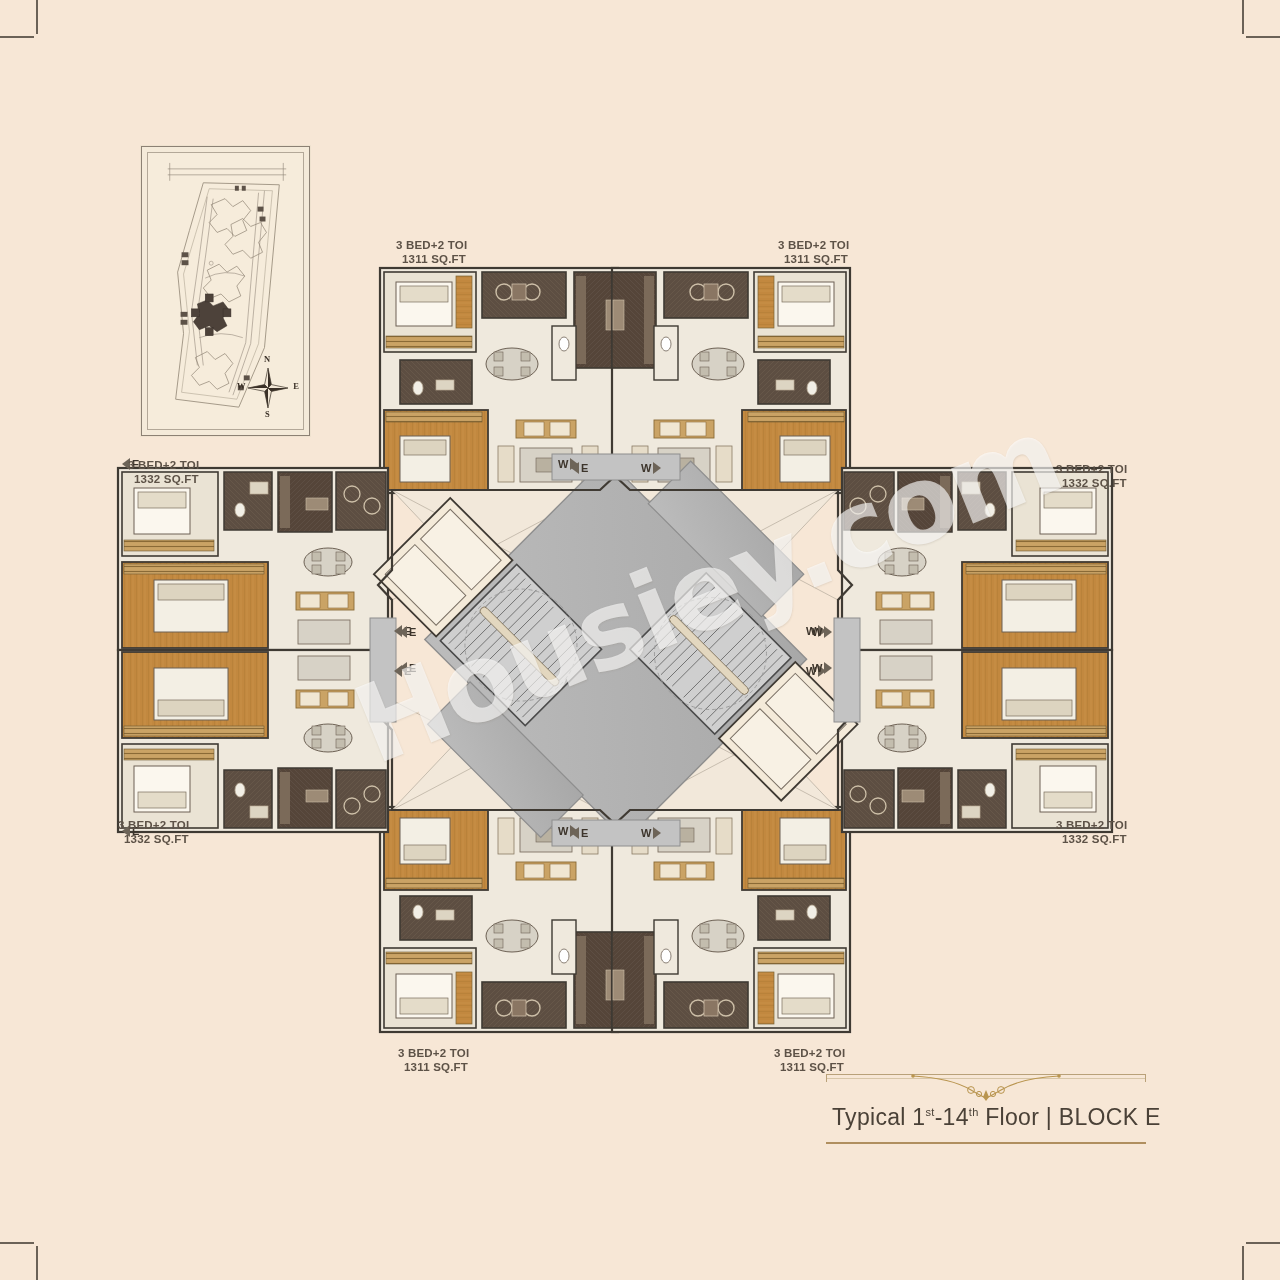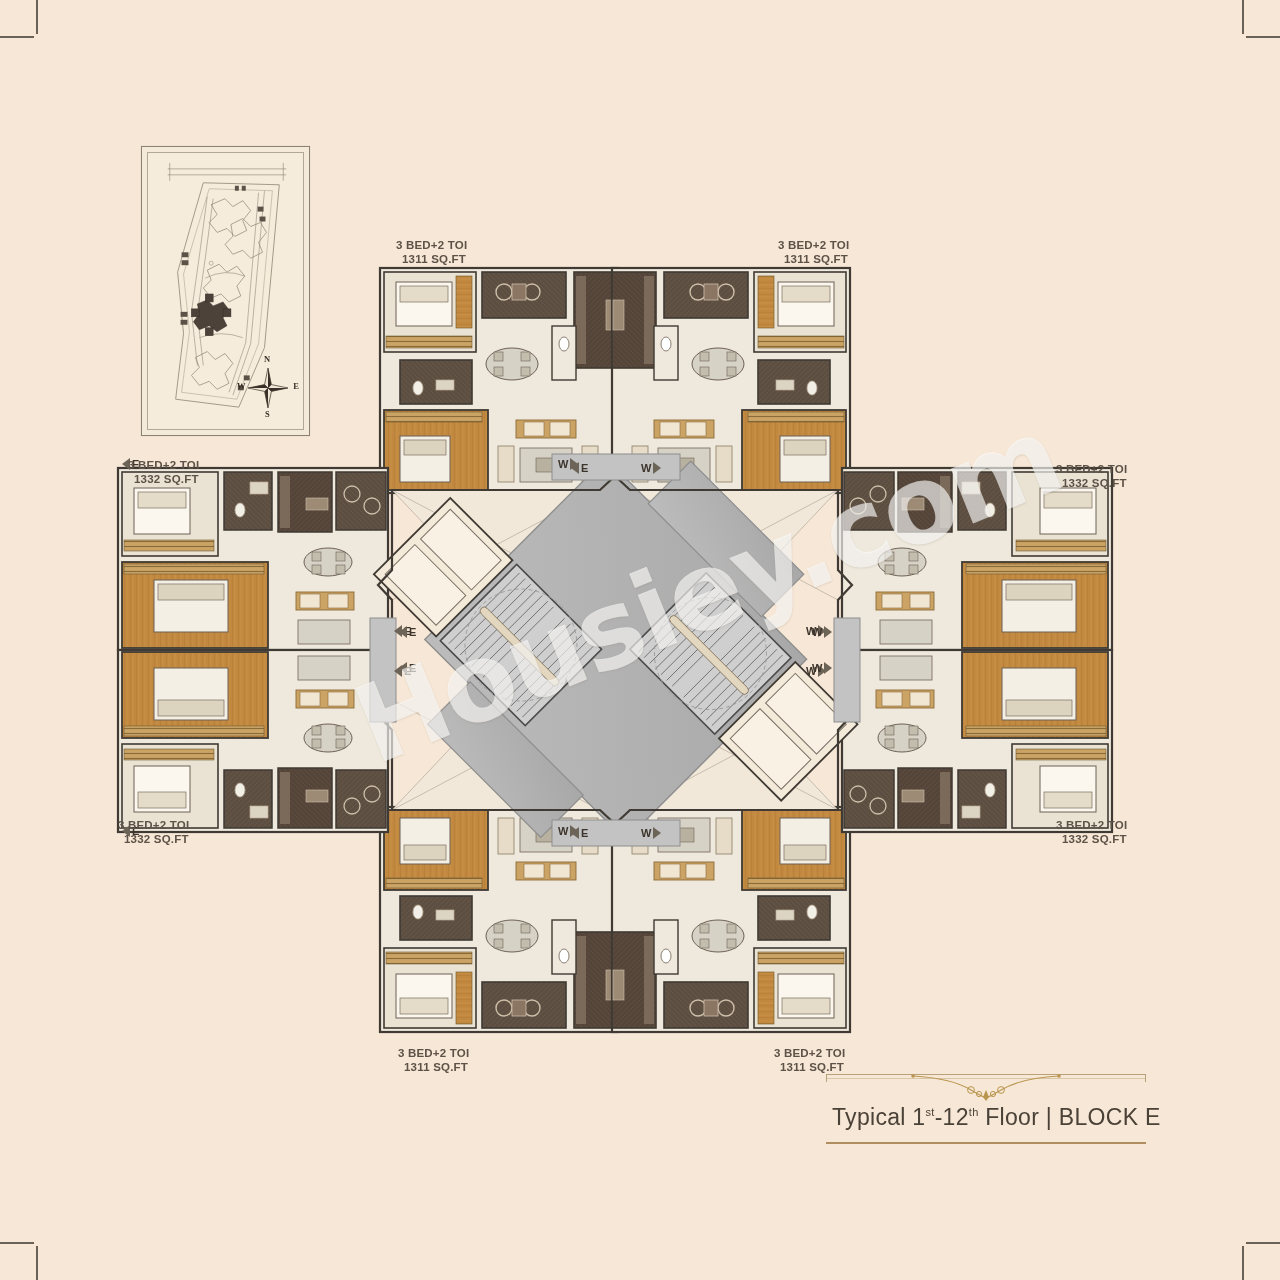--- a/index.html
+++ b/index.html
@@ -713,16 +713,16 @@
       <path d="M2 2 Q40 4 60 16 Q70 22 75 24 Q80 22 90 16 Q110 4 148 2" fill="none" stroke="#b9954f" stroke-width="1.1"></path>
       <circle cx="60" cy="16" r="3.4" fill="none" stroke="#b9954f" stroke-width="1"></circle>
       <circle cx="90" cy="16" r="3.4" fill="none" stroke="#b9954f" stroke-width="1"></circle>
       <circle cx="68" cy="20" r="2.6" fill="none" stroke="#b9954f" stroke-width="1"></circle>
       <circle cx="82" cy="20" r="2.6" fill="none" stroke="#b9954f" stroke-width="1"></circle>
       <path d="M75 16 L72 23 L75 27 L78 23 Z" fill="#b9954f"></path>
       <circle cx="2" cy="2" r="1.8" fill="#b9954f"></circle>
       <circle cx="148" cy="2" r="1.8" fill="#b9954f"></circle>
     </svg>
     <div class="tb-rule bot"></div>
-    <div class="tb-title"><span>Typical 1</span><sup>st</sup><span>-12</span><sup>th</sup><span> Floor | BLOCK E</span></div>
+    <div class="tb-title"><span>Typical 1</span><sup>st</sup><span>-14</span><sup>th</sup><span> Floor | BLOCK E</span></div>
   </div>
 
 </div>
 
 </body></html>

